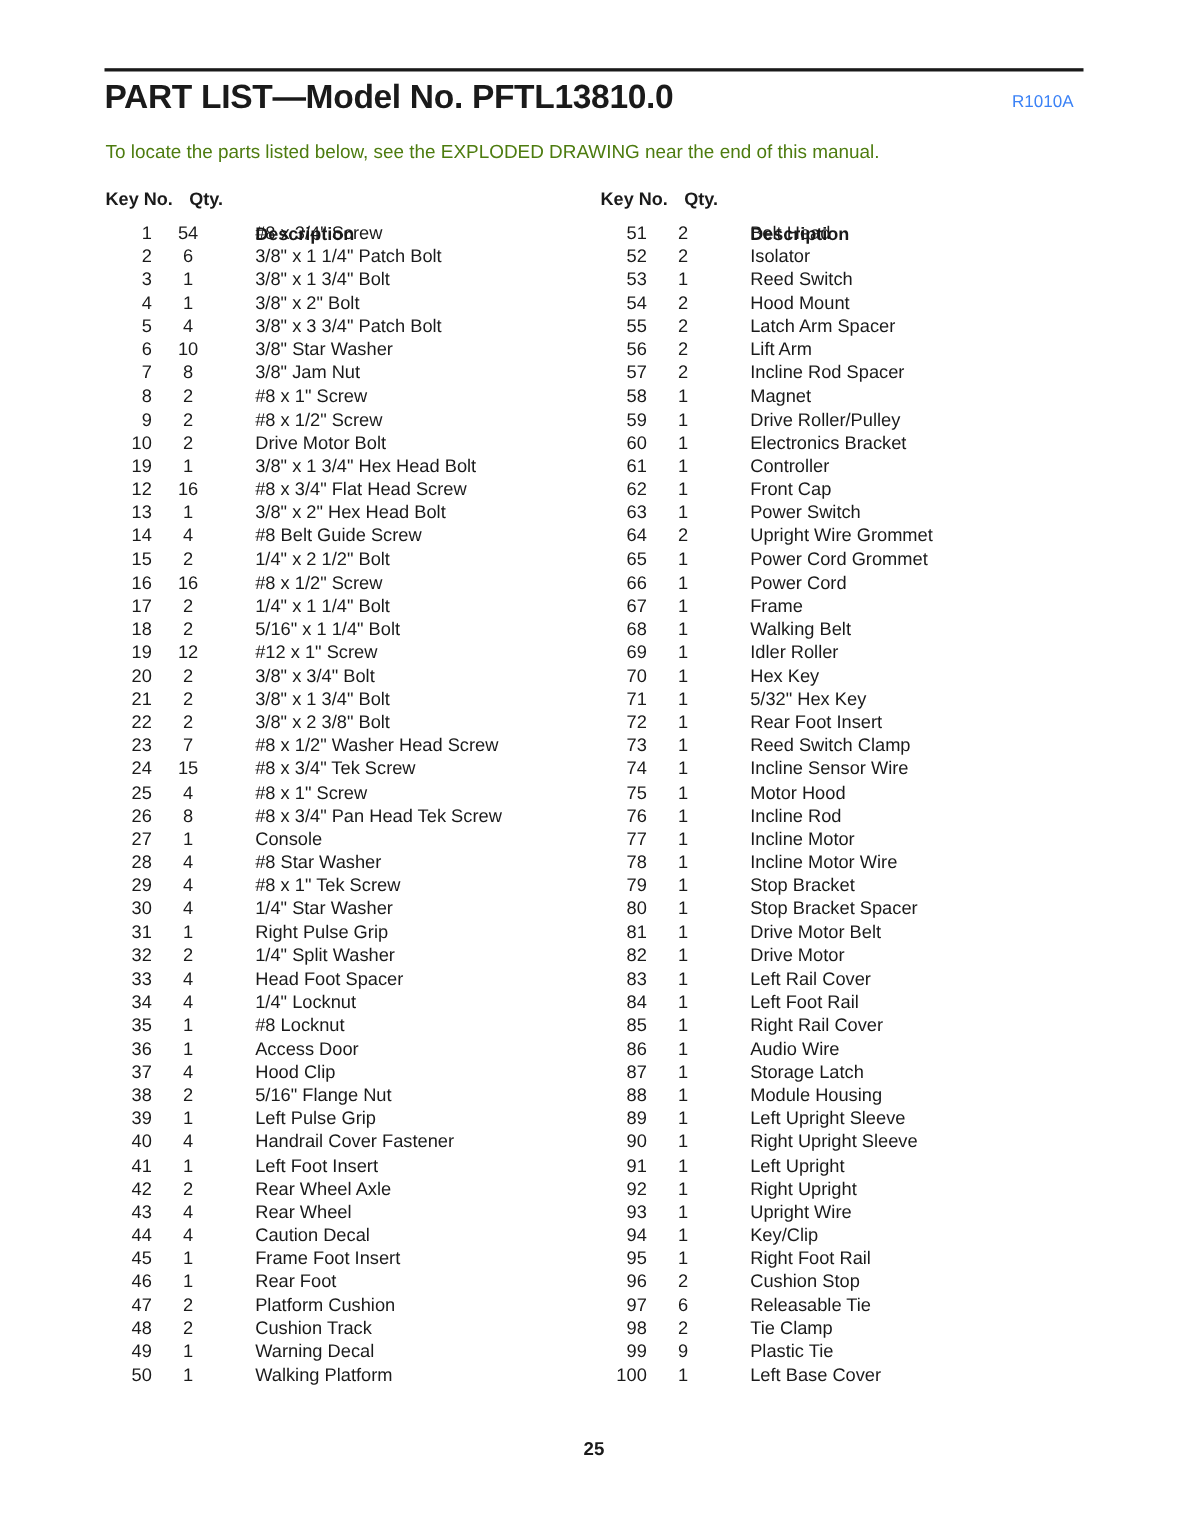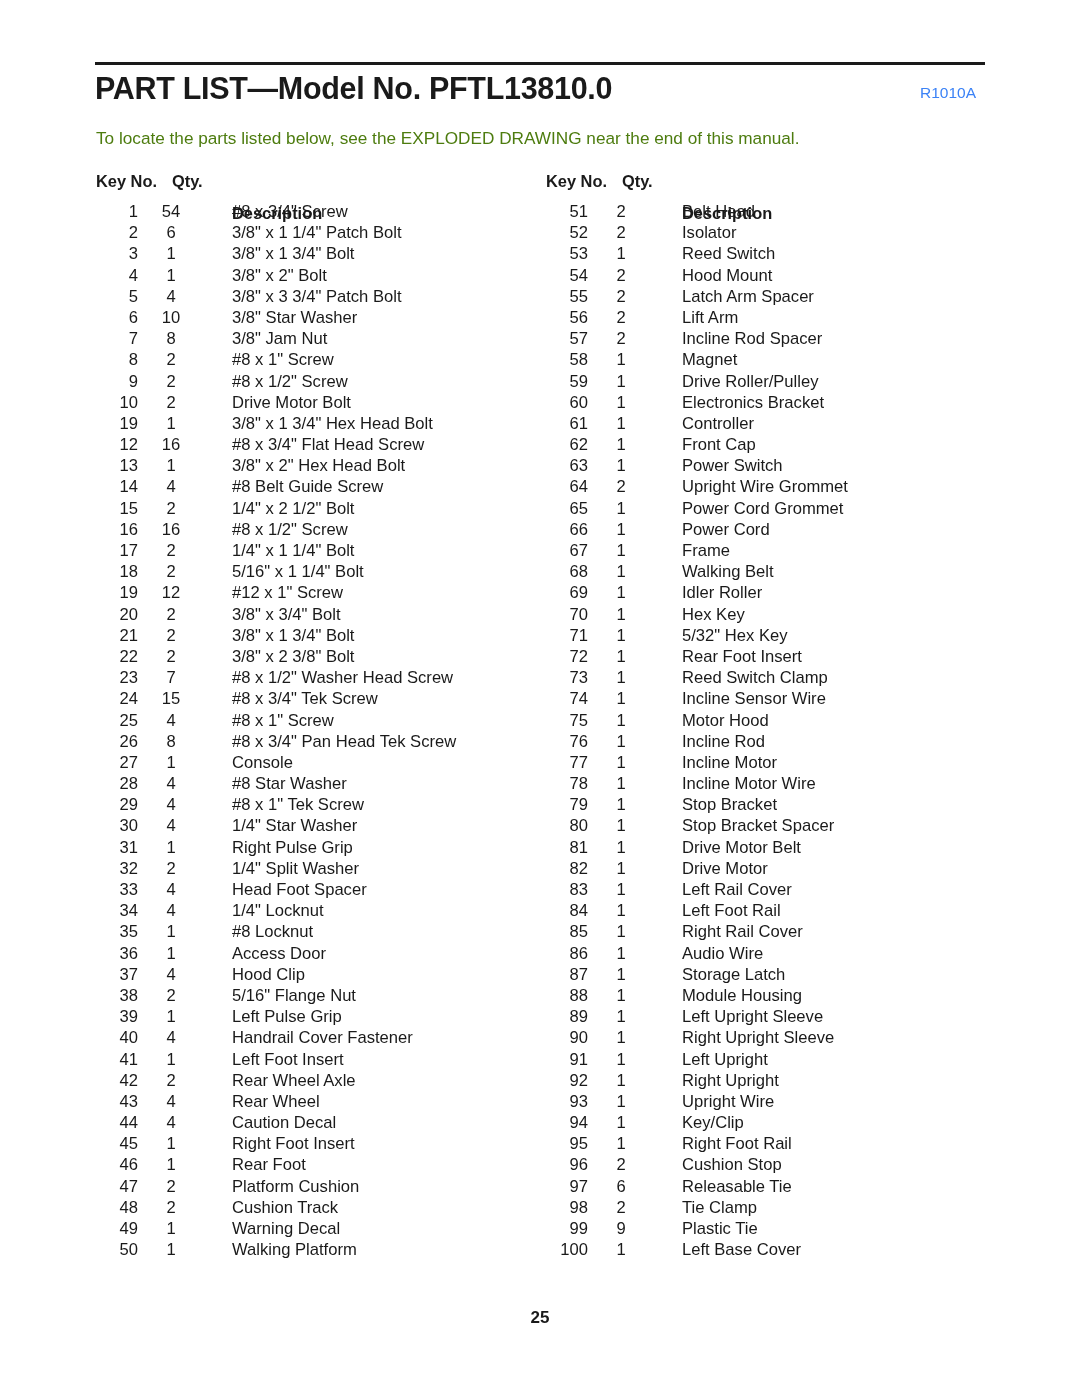--- a/index.html
+++ b/index.html
@@ -377,21 +377,21 @@
           <span class="c-desc">Rear Wheel</span>
         </div>
         <div class="row">
           <span class="c-key">44</span>
           <span class="c-qty">4</span>
           <span class="c-desc">Caution Decal</span>
         </div>
         <div class="row">
           <span class="c-key">45</span>
           <span class="c-qty">1</span>
-          <span class="c-desc">Right Foot Insert</span>
+          <span class="c-desc">Frame Foot Insert</span>
         </div>
         <div class="row">
           <span class="c-key">46</span>
           <span class="c-qty">1</span>
           <span class="c-desc">Rear Foot</span>
         </div>
         <div class="row">
           <span class="c-key">47</span>
           <span class="c-qty">2</span>
           <span class="c-desc">Platform Cushion</span>

